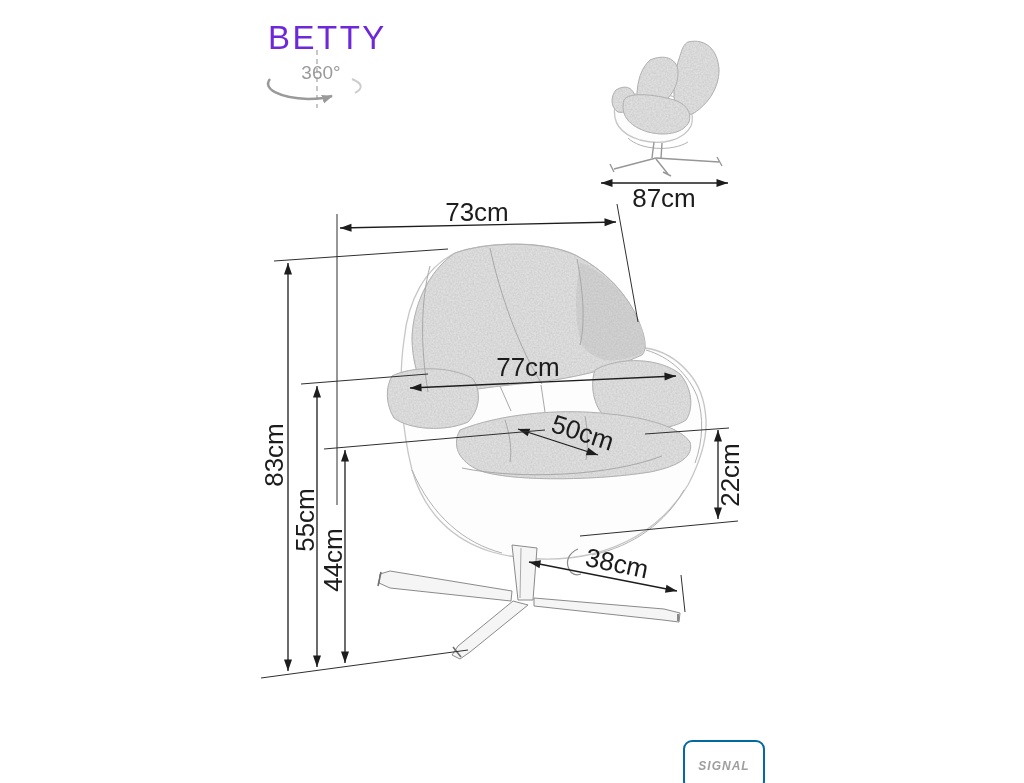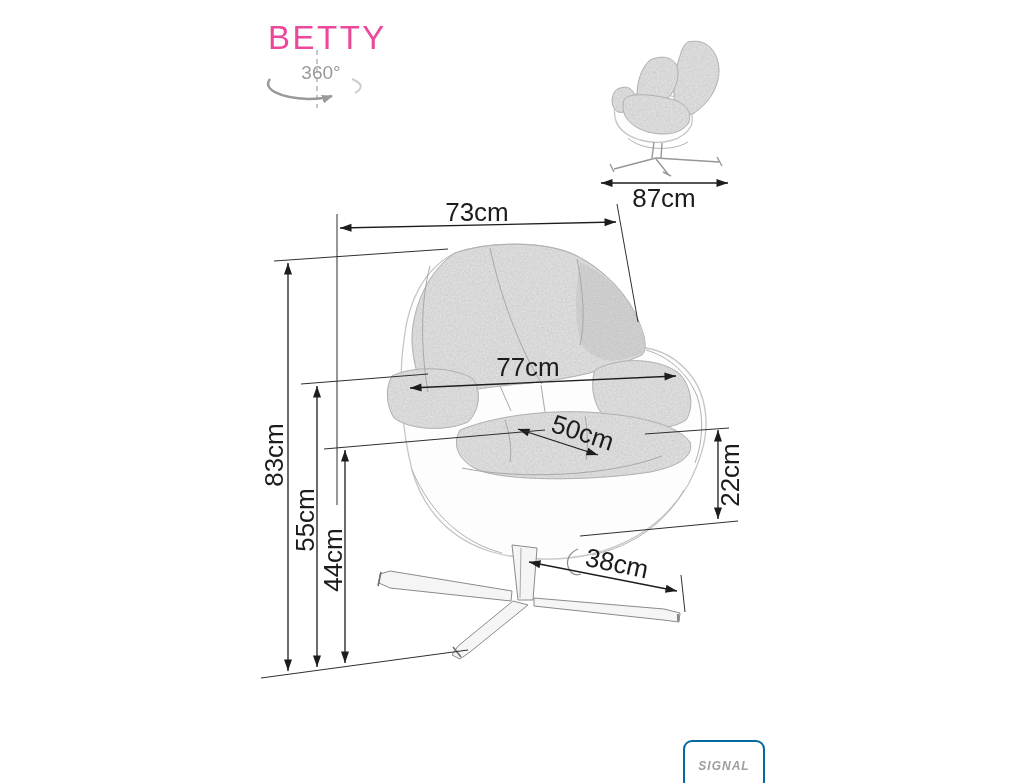--- a/index.html
+++ b/index.html
@@ -3,21 +3,21 @@
 <meta charset="utf-8">
 <style>
   html,body{margin:0;padding:0;background:#fff;}
   .sheet{
     position:relative;width:1024px;height:783px;background:#ffffff;
     font-family:"Liberation Sans",sans-serif;overflow:hidden;
   }
   .diagram-svg{position:absolute;left:0;top:0;width:1024px;height:783px;}
   .product-title{
     position:absolute;left:268px;top:19px;
-    font-size:33px;font-weight:500;letter-spacing:2.5px;color:#ec4899;
+    font-size:33px;font-weight:500;letter-spacing:2.5px;color:#6d28d9;
   }
   .dim-label{
     font-family:"Liberation Sans",sans-serif;
     font-size:26px;fill:#1c1c1c;
   }
   .dim-line{stroke:#1d1d1d;stroke-width:1.3;fill:none;}
   .ext-line{stroke:#2f2f2f;stroke-width:1;fill:none;}
   .rot-text{font-family:"Liberation Sans",sans-serif;font-size:19px;fill:#9a9a9a;}
   .chair-stroke{stroke:#b2b2b2;stroke-width:1;fill:none;}
   .shell{fill:#fdfdfd;stroke:#c6c6c6;stroke-width:1.3;}

